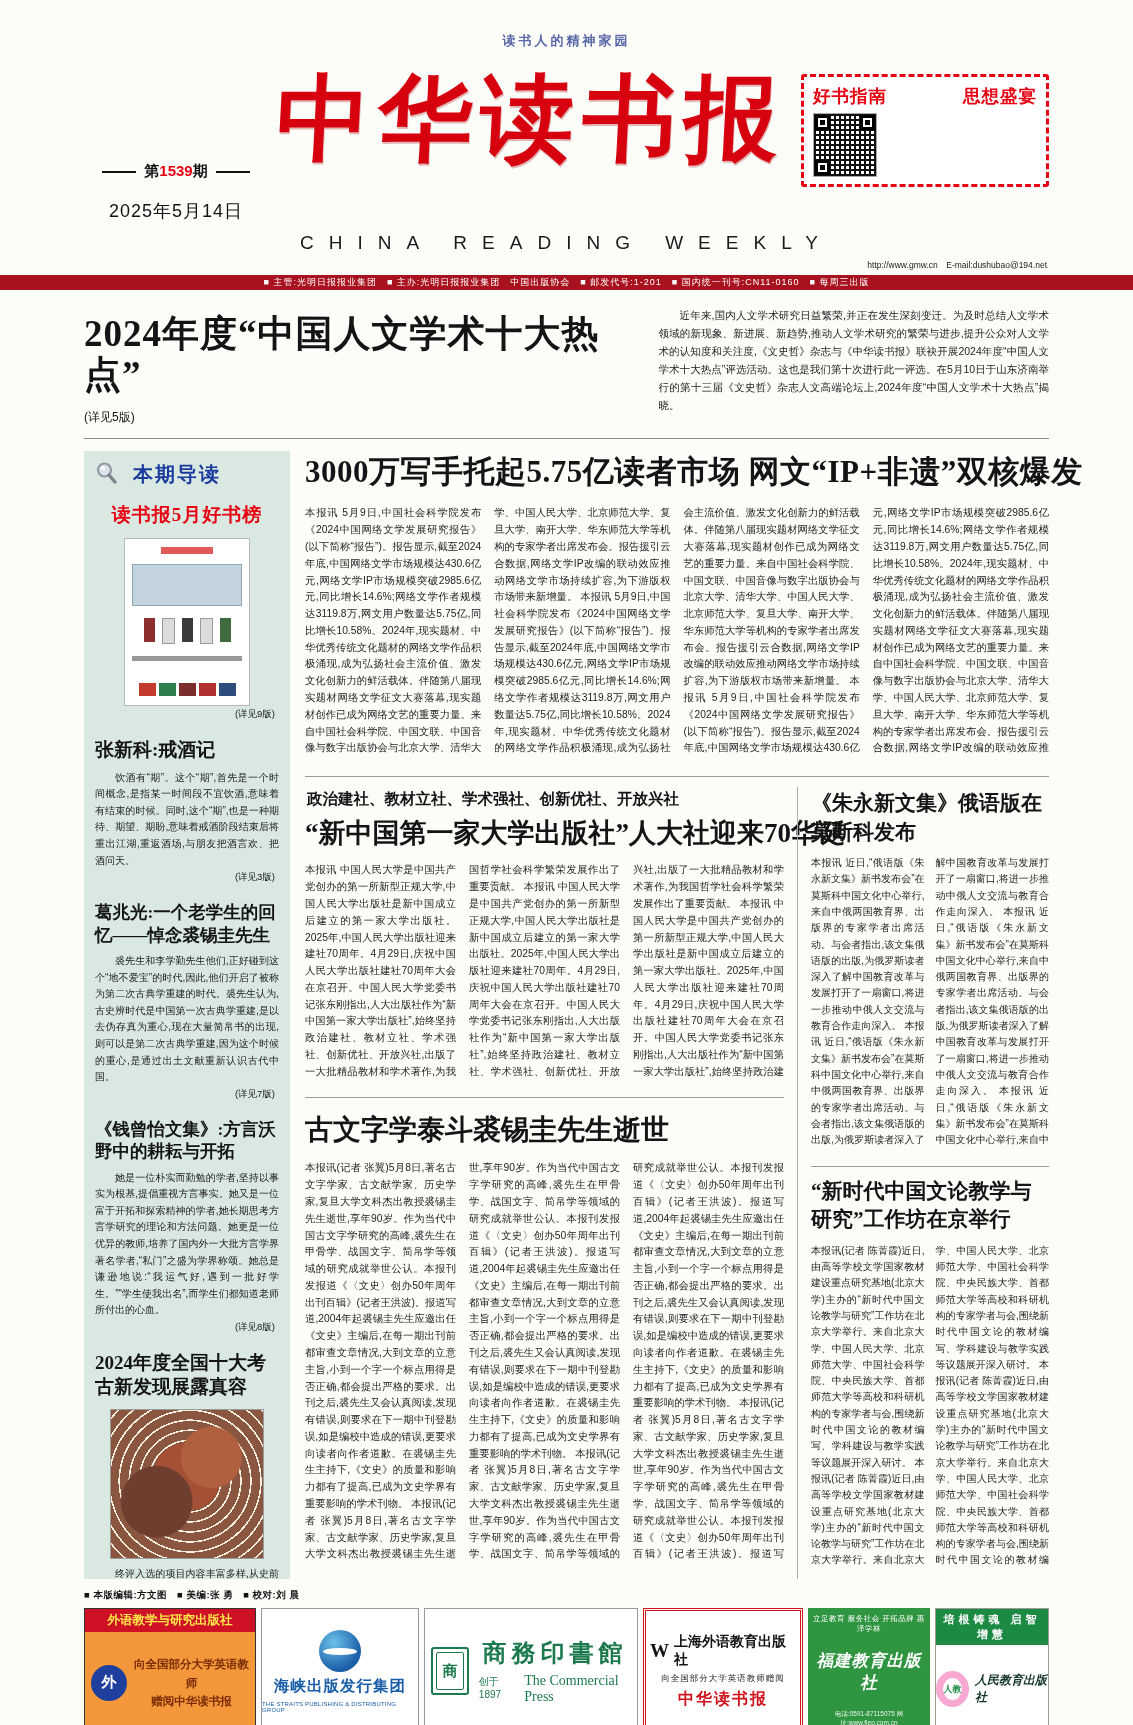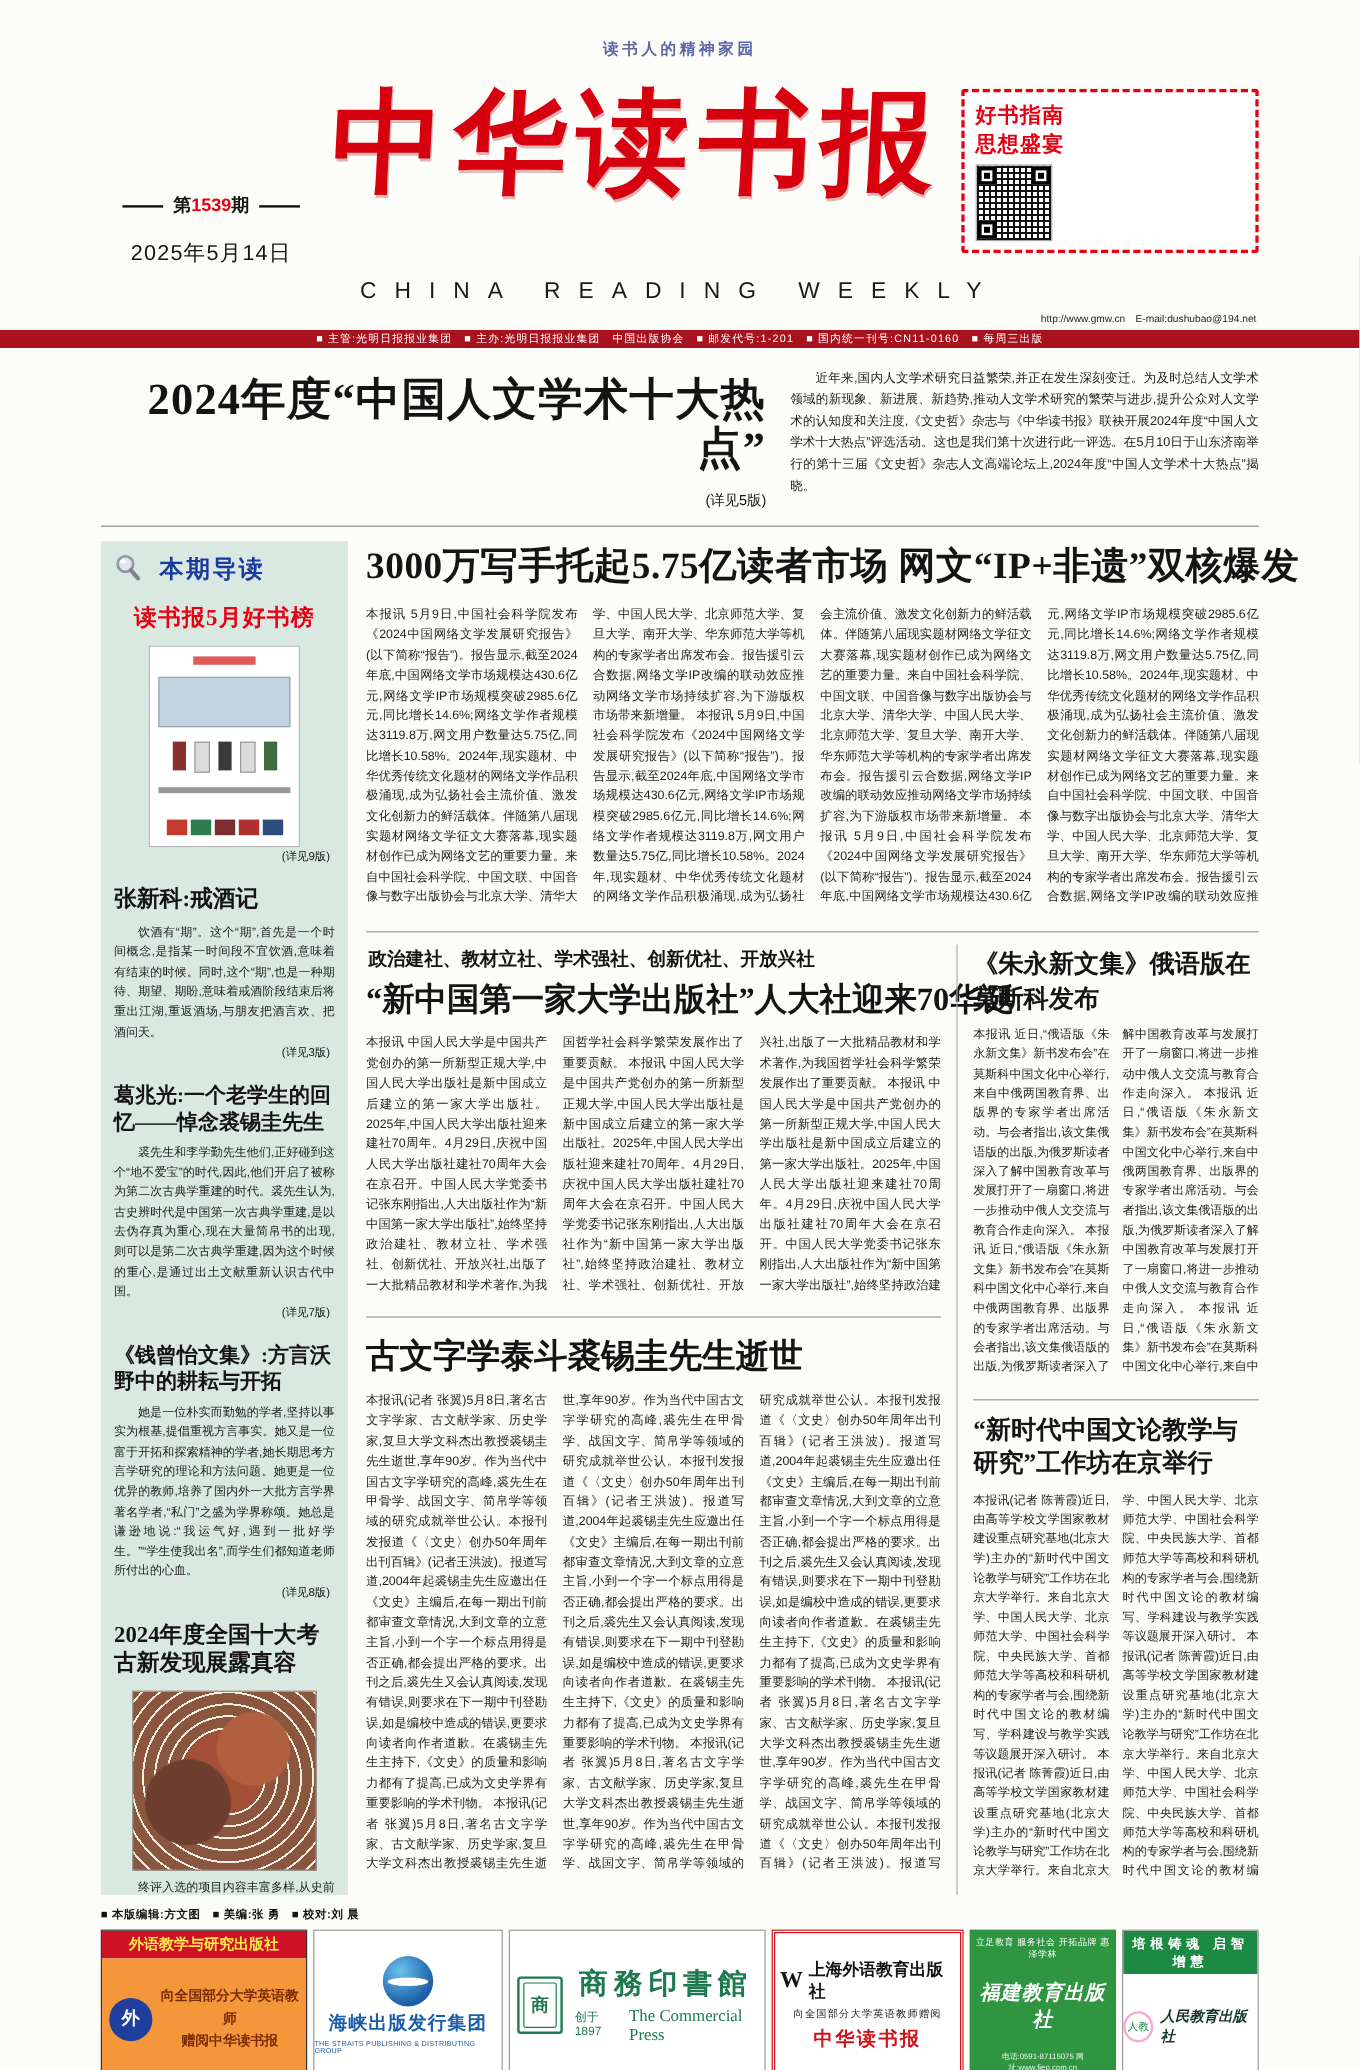--- a/index.html
+++ b/index.html
@@ -16,40 +16,40 @@
         font-size:94px;letter-spacing:8px;white-space:nowrap;
         text-shadow:1px 2px 0 rgba(160,0,10,.28);}
   .issue{position:absolute;left:2px;top:112px;width:180px;text-align:center;}
   .issue-line{display:flex;align-items:center;justify-content:center;gap:8px;font-size:15px;font-weight:bold;}
   .issue-line .dash{width:34px;height:2px;background:#111;}
   .issue-no{color:#e60012;}
   .issue-date{font-size:18px;font-weight:normal;margin-top:18px;letter-spacing:1px;}
   .subbox{position:absolute;right:0;top:24px;width:248px;background:#fff;
           border:3px dashed #e60012;border-radius:3px;padding:7px 9px;box-sizing:border-box;}
   .subbox-title{display:flex;justify-content:space-between;color:#e60012;font-weight:900;
-          font-size:17.5px;letter-spacing:1px;font-family:"Liberation Serif",serif;flex-direction:column;}
+          font-size:17.5px;letter-spacing:1px;font-family:"Liberation Serif",serif;}
   .subbox-row{display:flex;margin-top:5px;gap:6px;align-items:center;}
   .sublines{flex:1;}
   .subline1{font-size:10.5px;font-weight:bold;color:#333;text-align:right;line-height:1.5;}
   .subline3{font-size:10px;color:#666;margin-top:2px;}
   .subline4{font-size:13px;font-weight:900;color:#111;margin-top:3px;letter-spacing:.5px;}
   .qr{position:relative;width:62px;height:62px;flex:0 0 62px;border:1px solid #aaa;background:
       repeating-linear-gradient(0deg,#111 0 2px,transparent 2px 5px),
       repeating-linear-gradient(90deg,#111 0 2px,#fff 2px 5px);}
   .qr i{position:absolute;width:15px;height:15px;background:#fff;border:3px solid #000;box-sizing:border-box;}
   .qr i::before{content:"";position:absolute;left:2px;top:2px;width:5px;height:5px;background:#000;}
   .qr i.tl{left:1px;top:1px}.qr i.tr{right:1px;top:1px}.qr i.bl{left:1px;bottom:1px}
   .cnweekly{text-align:center;font-size:19px;letter-spacing:15px;color:#1a1a1a;margin-top:-4px;}
   .urlline{text-align:right;font-size:8.5px;color:#222;margin:6px 2px 3px 0;}
   .redbar{height:15px;background:#a8121e;color:#fff;font-size:9px;display:flex;
           align-items:center;justify-content:center;letter-spacing:1px;white-space:nowrap;}
 
   
   .feature{display:flex;padding:14px 0 12px;border-bottom:1px solid #8a8a8a;}
-  .feature-left{flex:1.42;text-align:right;padding-top:10px;}
+  .feature-left{flex:1.42;text-align:left;padding-top:10px;}
   .feature-h1{font-family:"Liberation Serif","DejaVu Serif",serif;font-weight:900;
               font-size:37px;letter-spacing:1px;line-height:1.1;}
   .feature-note{font-size:12px;margin-top:14px;}
   .feature-right{flex:1;font-size:10.5px;line-height:1.72;text-align:justify;
                  padding:2px 0 0 20px;text-indent:2em;color:#1c1c1c;}
 
   
   .main{display:flex;gap:15px;padding-top:12px;height:1128px;}
   .sidebar{width:206px;flex:0 0 206px;background:#d9e9e1;padding:10px 11px;
            box-sizing:border-box;overflow:hidden;}
@@ -134,22 +134,22 @@
   .ad5{flex:0 0 122px;background:#2f9540;color:#fff;display:flex;flex-direction:column;
        justify-content:space-between;padding:6px 5px;}
   .ad5-slogan{font-size:7.5px;letter-spacing:.5px;text-align:center;}
   .ad5-name{font-family:"Liberation Serif",serif;font-style:italic;font-weight:900;font-size:16.5px;
             text-align:center;letter-spacing:1px;}
   .ad5-contact{font-size:6.5px;text-align:center;opacity:.9;}
   .ad6{flex:1;border:1px solid #9a9a9a;background:#fff;display:flex;flex-direction:column;}
   .ad6-top{background:#1d8a44;color:#fff;font-size:11px;font-weight:bold;text-align:center;
            letter-spacing:4px;padding:3px 0;}
   .ad6-body{flex:1;display:flex;align-items:center;justify-content:center;gap:6px;}
-  .ad6-logo{width:22px;height:22px;border-radius:50%;border:2px solid #f9a8d4;color:#1d8a44;
-            font-size:9px;font-weight:400;display:flex;align-items:center;justify-content:center;}
+  .ad6-logo{width:22px;height:22px;border-radius:50%;border:7px solid #f9a8d4;color:#1d8a44;
+            font-size:9px;font-weight:700;display:flex;align-items:center;justify-content:center;}
   .ad6-name{font-family:"Liberation Serif",serif;font-style:italic;font-weight:900;font-size:12px;color:#123524;}
 </style>
 </head>
 <body>
 
 <div class="page">
   <div class="inner">
 
     <div class="slogan">读书人的精神家园</div>
     <div class="mast">

